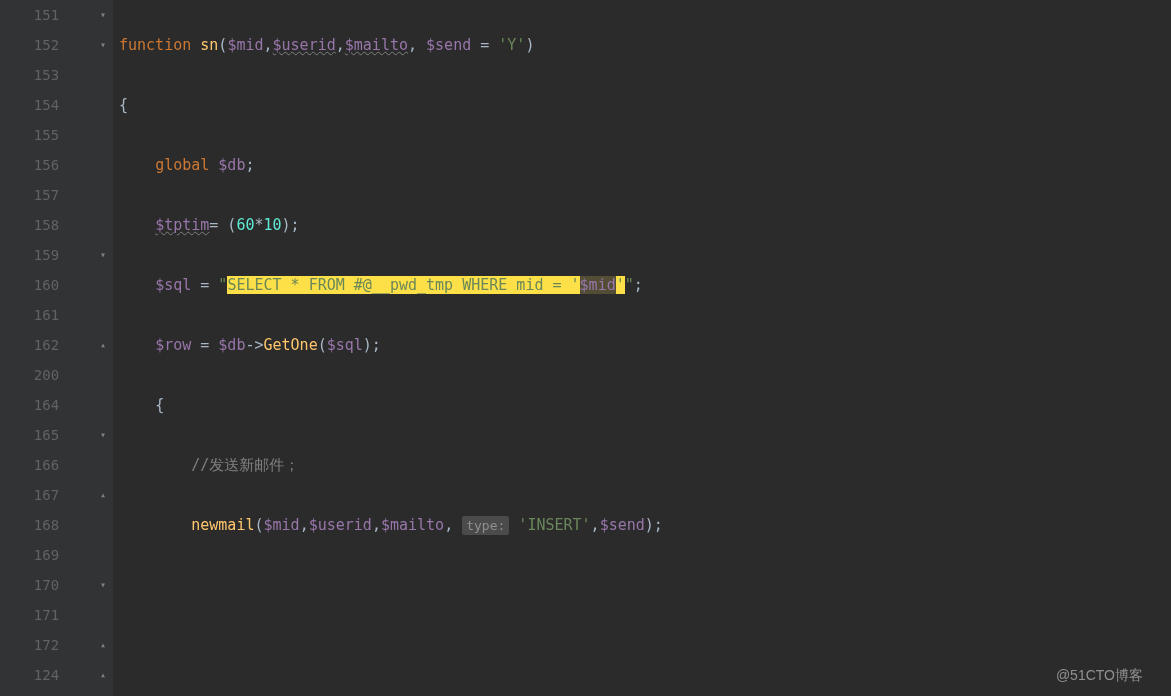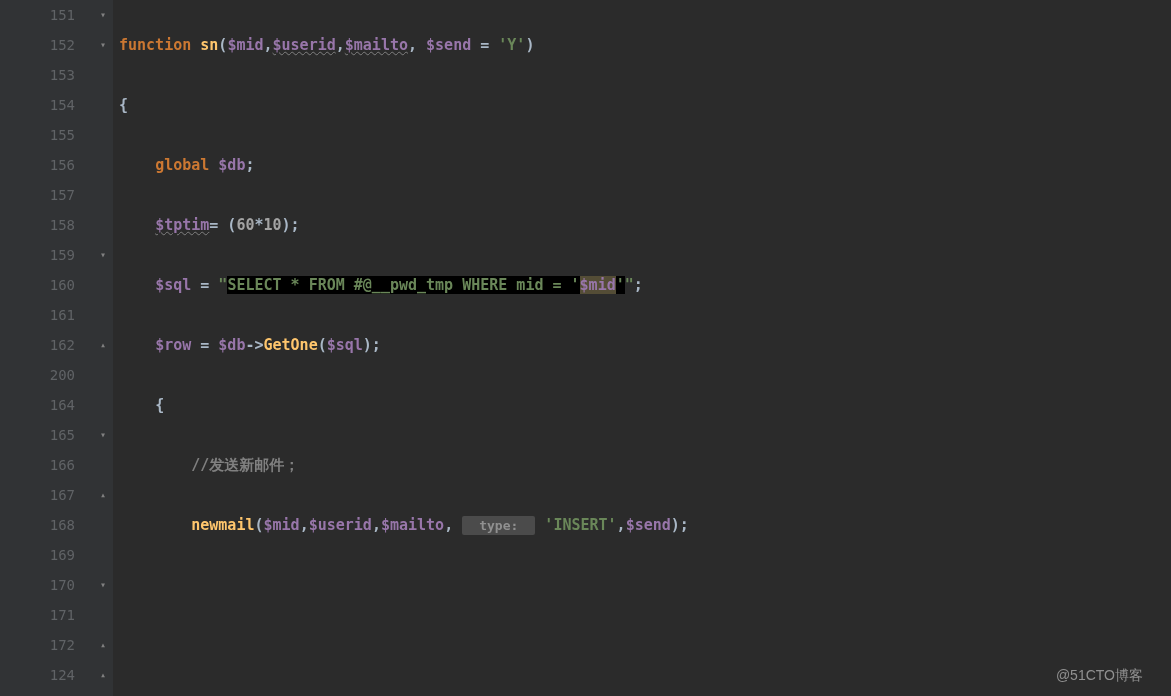--- a/index.html
+++ b/index.html
@@ -16,21 +16,21 @@
 }
 .editor {
   display: flex;
   width: 100%;
   height: 100%;
   position: relative;
 }
 .line-numbers {
   background: #313335;
   color: #606366;
-  text-align: right;
+  text-align: center;
   padding: 0 20px 4px 8px;
   user-select: none;
   font-size: 14px;
   width: 85px;
   flex-shrink: 0;
 }
 .line-numbers div { height: 30px; }
 .gutter {
   width: 18px;
   background: #313335;
@@ -48,32 +48,32 @@
   align-items: center;
   justify-content: center;
   cursor: pointer;
 }
 .code {
   flex: 1;
   padding-left: 6px;
   white-space: pre;
   position: relative;
 }
-.code-line { height: 30px; font-weight: bold; }
+.code-line { height: 30px; }
 .kw { color: #cc7832; }
 .fn { color: #ffc66d; }
 .var { color: #9876aa; }
 .str { color: #6a8759; }
-.num { color: #a3a3a3; text-align: right; }
+.num { color: #5eead4; text-align: right; }
 .cmt { color: #808080; }
 .op { color: #a9b7c6; }
 .paren { color: #a9b7c6; }
-.highlight-sql { background: #000000; }
+.highlight-sql { background: #fde047; }
 .highlight-var { background: #544d36; }
-.param-hint { background: #4b4b4b; color: #909090; padding: 2px 17px; border-radius: 2px; font-size: 13px; }
+.param-hint { background: #4b4b4b; color: #909090; padding: 2px 4px; border-radius: 2px; font-size: 13px; }
 .warn-underline { text-decoration: underline wavy #808080; text-decoration-thickness: 1px; }
 .watermark {
   position: absolute;
   bottom: 6px;
   right: 28px;
   color: #bbb;
   font-size: 14px;
   font-family: sans-serif;
   opacity: 0.7;
 }

